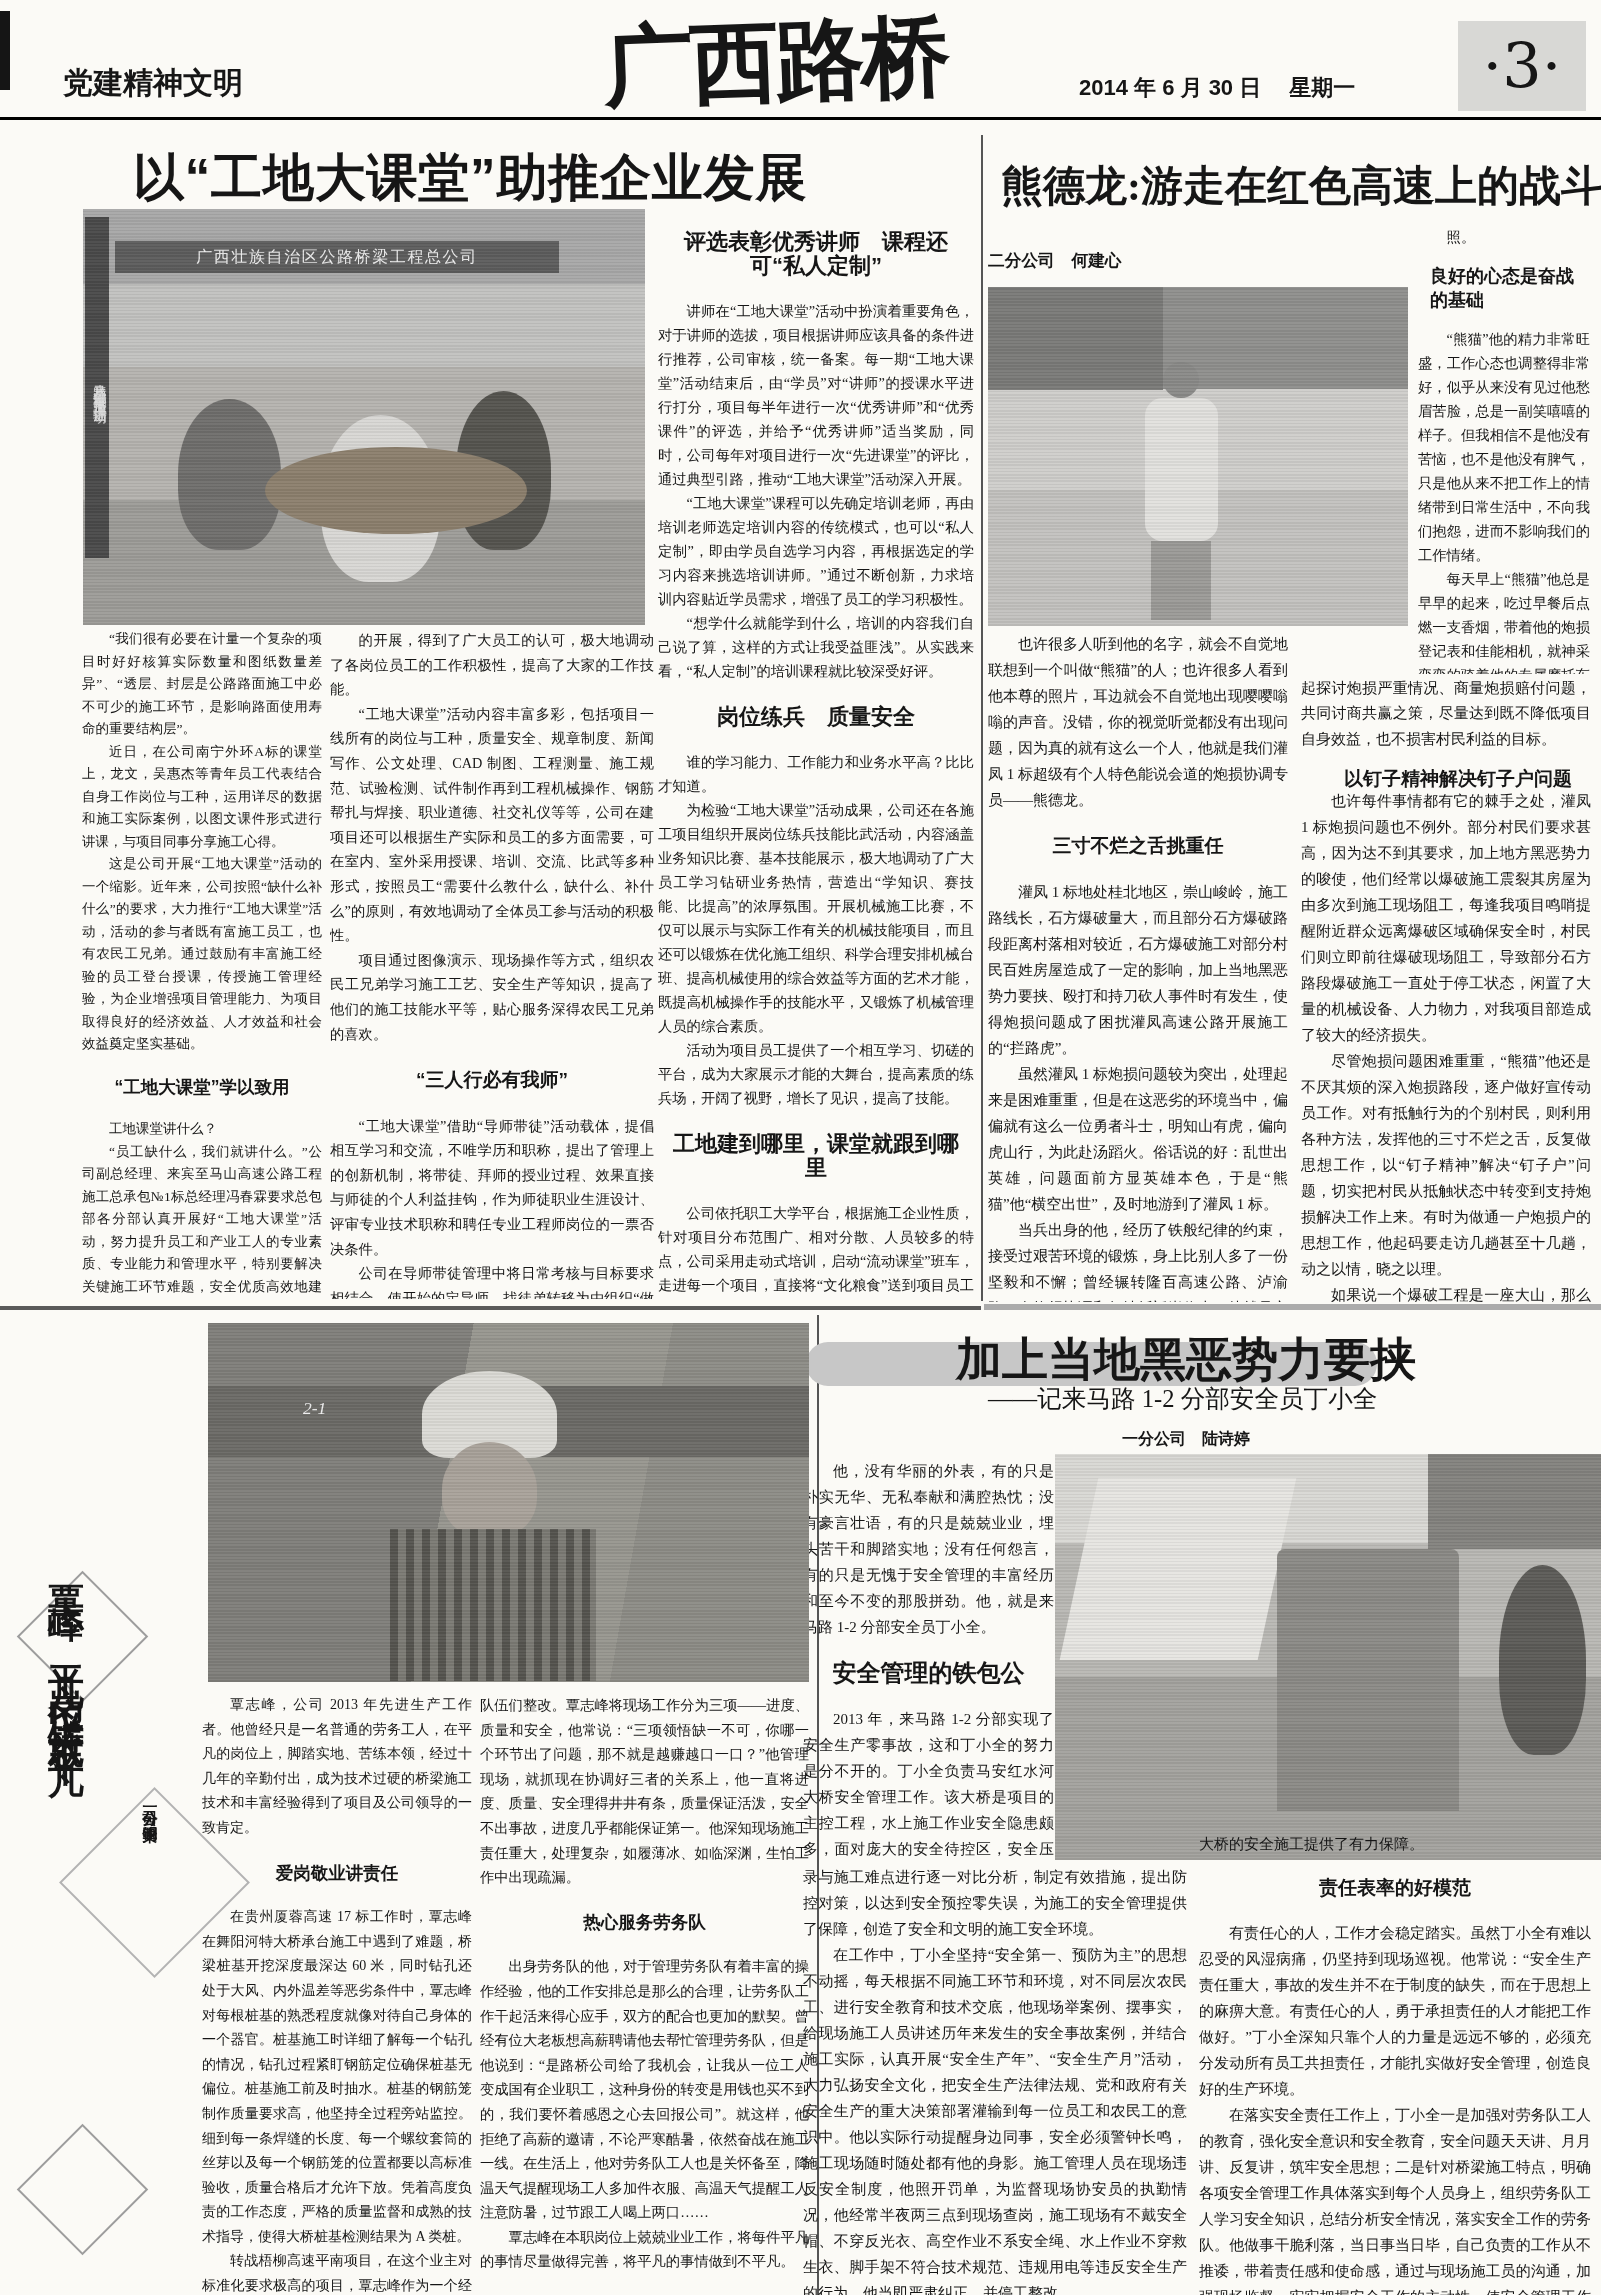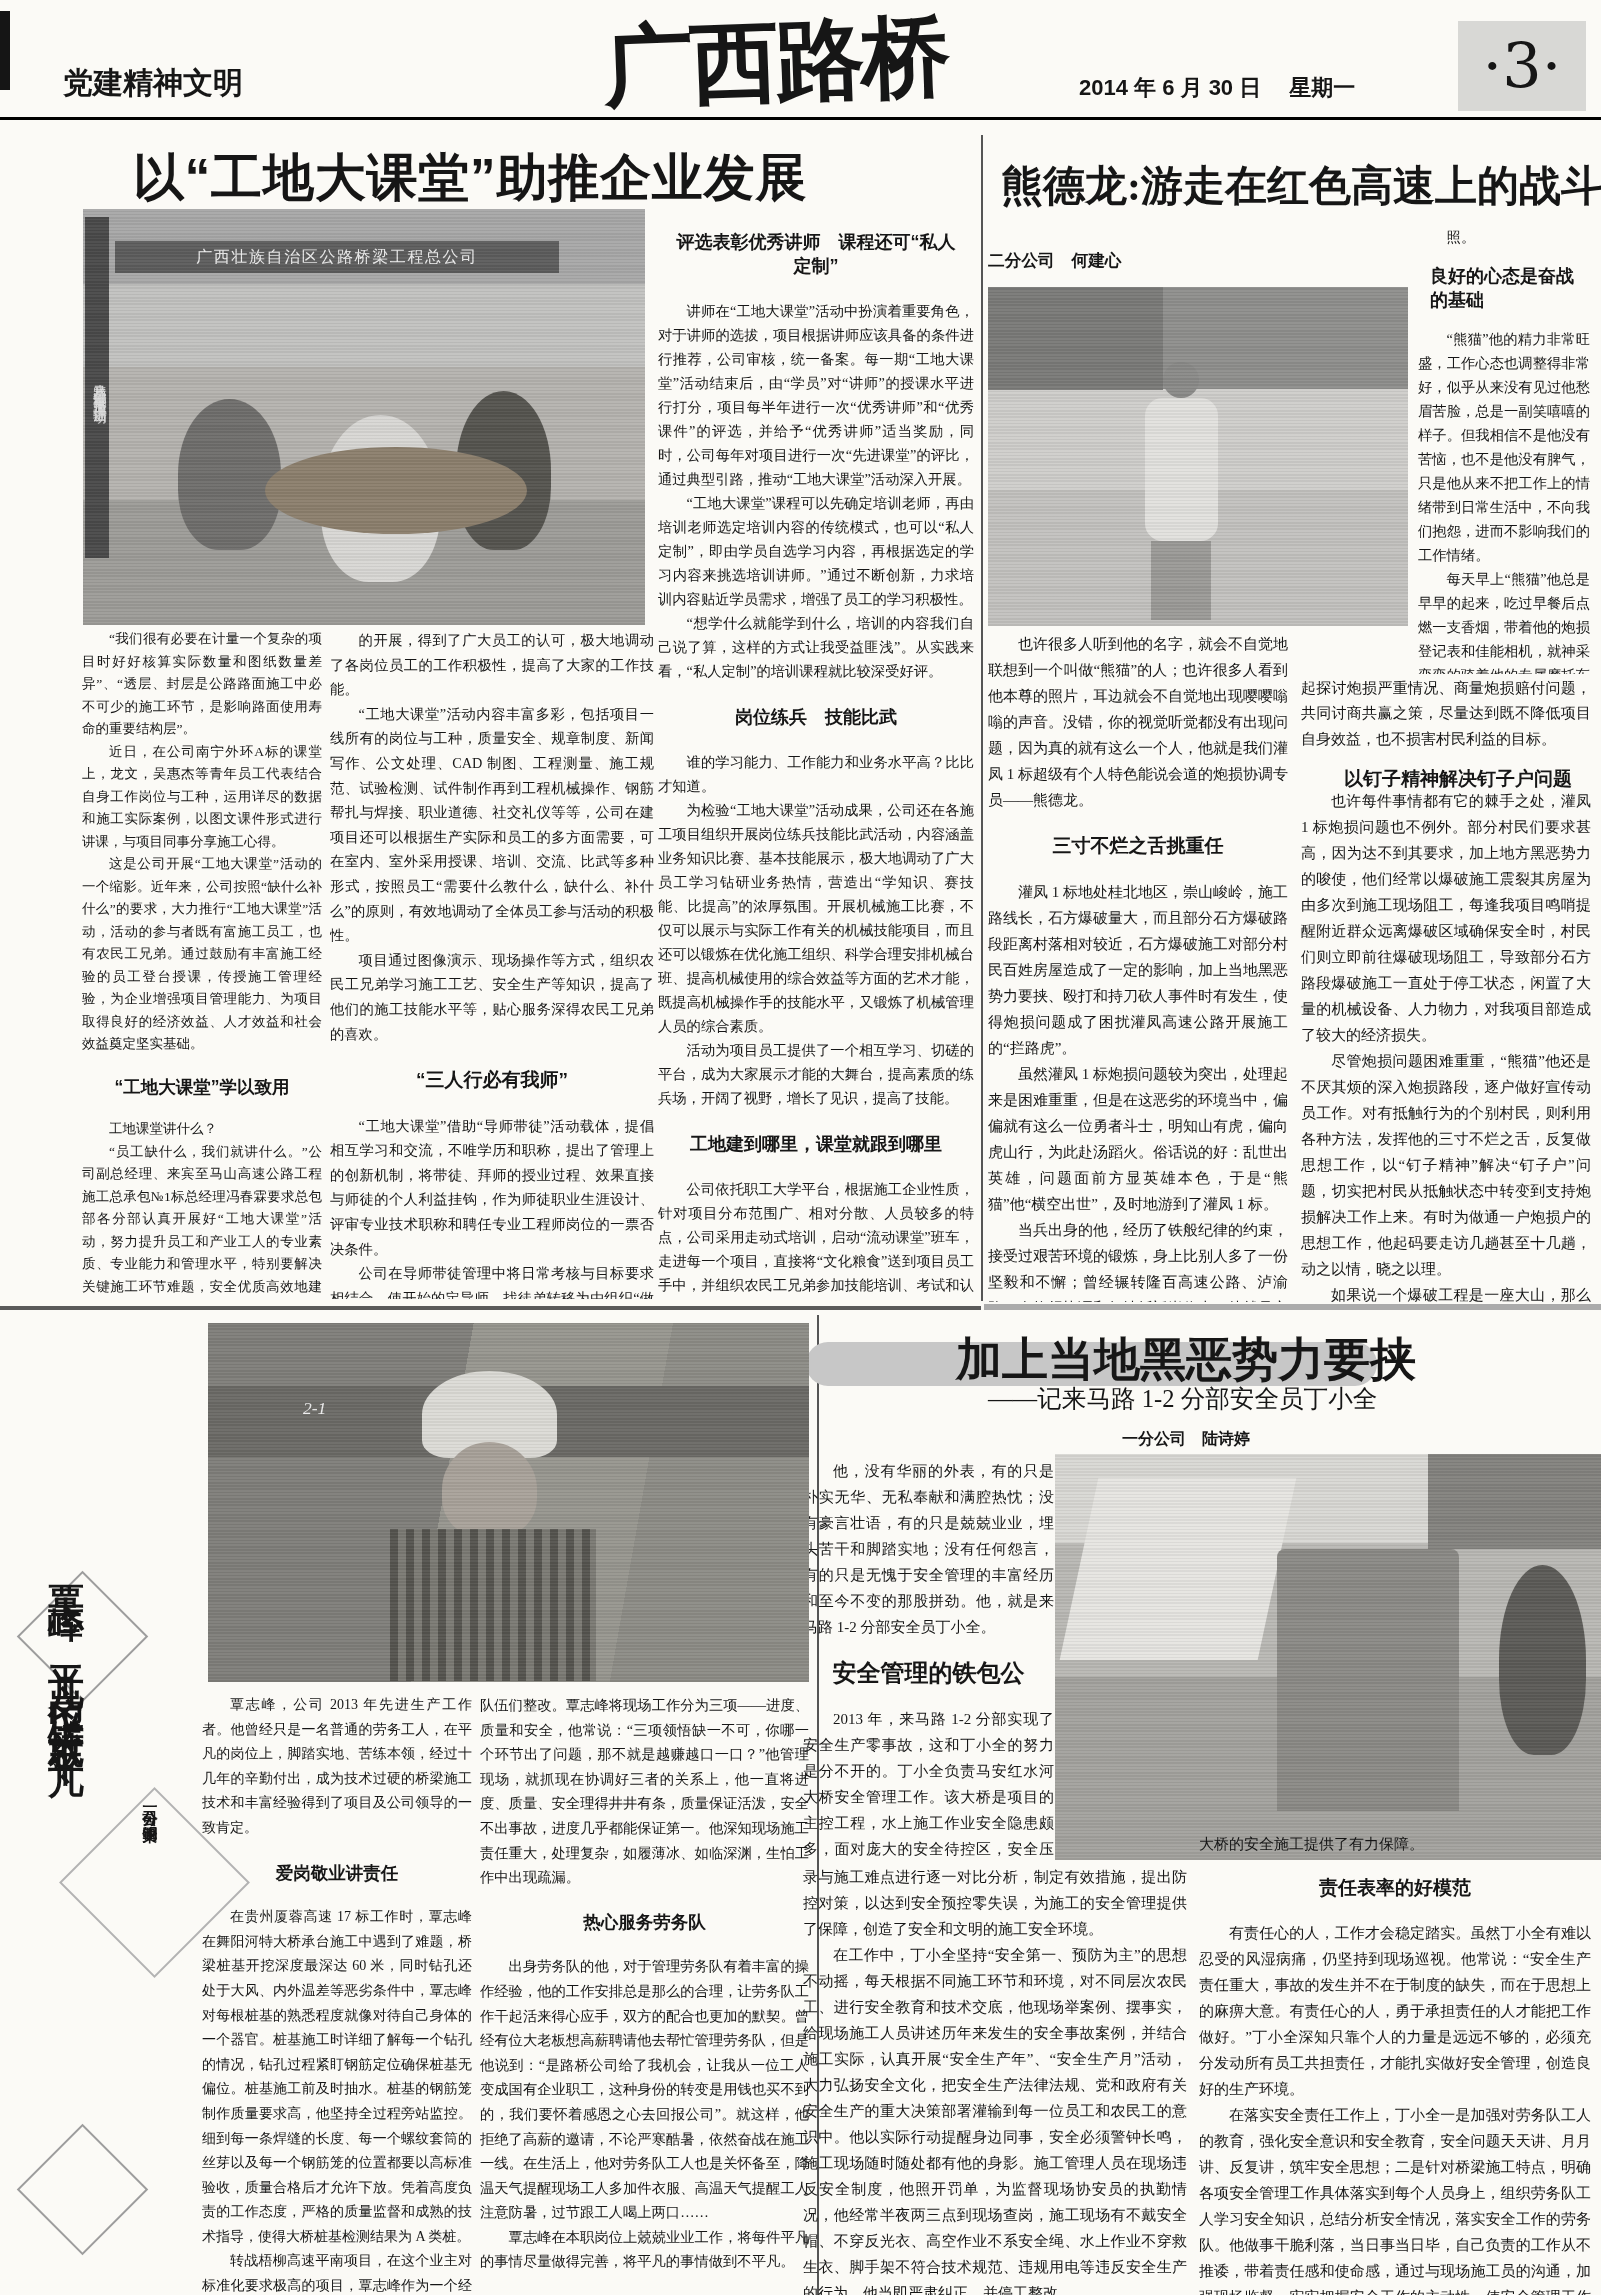--- a/index.html
+++ b/index.html
@@ -28,21 +28,21 @@
   #m-banner{left:32px;top:32px;width:444px;height:32px;background:#5d5d5d;color:#eee;font-size:16px;
             line-height:32px;text-align:center;letter-spacing:1.6px;}
   #m-sidesign{left:1.6px;top:8px;height:341px;width:24px;background:#4a4a4a;color:#ddd;font-size:13.5px;
               writing-mode:vertical-rl;text-align:center;letter-spacing:1.6px;}
   .blob{position:absolute;border-radius:50% 50% 40% 40%;}
   #m-col1{left:82px;top:628px;width:240px;height:671px;font-size:13.5px;line-height:22.5px;}
   #m-col1 .subhead{font-size:17.5px;padding:8px 0;}
   #m-col2{left:330px;top:628px;width:324px;height:671px;font-size:14.3px;line-height:24.6px;}
   #m-col2 .subhead{font-size:19px;padding:9.5px 0;}
   #m-col3{left:658px;top:208px;width:316px;height:1093px;font-size:14.3px;line-height:24px;}
-  #m-col3 .subhead{font-size:18px;padding:9.5px 0;}
+  #m-col3 .subhead{font-size:22px;padding:9.5px 0;}
   #div-v1{left:981px;top:135px;width:1.6px;height:1166px;background:#555;}
   
   #x-headline{left:989px;top:146px;width:601px;font-size:42px;font-weight:900;white-space:nowrap;
               font-family:"Liberation Serif",serif;}
   #x-byline{left:988px;top:249px;width:420px;font-size:16.7px;font-weight:bold;
             font-family:"Liberation Sans",sans-serif;}
   #x-photo{left:988px;top:287px;width:420px;height:339px;}
   #x-rcol{left:1418px;top:225px;width:172px;height:449px;font-size:14.3px;line-height:24px;}
   #x-caption-tail{text-align:left;}
   #x-rcol .subhead{font-size:18px;text-align:left;padding:3.2px 0;}
@@ -137,21 +137,21 @@
     </div>
 </div>
 
 <div class="abs body-txt" id="m-col3">
   <h3 class="subhead">评选表彰优秀讲师　课程还可“私人定制”</h3>
   <div>
       <p>讲师在“工地大课堂”活动中扮演着重要角色，对于讲师的选拔，项目根据讲师应该具备的条件进行推荐，公司审核，统一备案。每一期“工地大课堂”活动结束后，由“学员”对“讲师”的授课水平进行打分，项目每半年进行一次“优秀讲师”和“优秀课件”的评选，并给予“优秀讲师”适当奖励，同时，公司每年对项目进行一次“先进课堂”的评比，通过典型引路，推动“工地大课堂”活动深入开展。</p>
       <p>“工地大课堂”课程可以先确定培训老师，再由培训老师选定培训内容的传统模式，也可以“私人定制”，即由学员自选学习内容，再根据选定的学习内容来挑选培训讲师。”通过不断创新，力求培训内容贴近学员需求，增强了员工的学习积极性。</p>
       <p>“想学什么就能学到什么，培训的内容我们自己说了算，这样的方式让我受益匪浅”。从实践来看，“私人定制”的培训课程就比较深受好评。</p>
     </div>
-  <h3 class="subhead">岗位练兵　技能比武</h3>
+  <h3 class="subhead">岗位练兵　质量安全</h3>
   <div>
       <p>谁的学习能力、工作能力和业务水平高？比比才知道。</p>
       <p>为检验“工地大课堂”活动成果，公司还在各施工项目组织开展岗位练兵技能比武活动，内容涵盖业务知识比赛、基本技能展示，极大地调动了广大员工学习钻研业务热情，营造出“学知识、赛技能、比提高”的浓厚氛围。开展机械施工比赛，不仅可以展示与实际工作有关的机械技能项目，而且还可以锻炼在优化施工组织、科学合理安排机械台班、提高机械使用的综合效益等方面的艺术才能，既提高机械操作手的技能水平，又锻炼了机械管理人员的综合素质。</p>
       <p>活动为项目员工提供了一个相互学习、切磋的平台，成为大家展示才能的大舞台，提高素质的练兵场，开阔了视野，增长了见识，提高了技能。</p>
     </div>
   <h3 class="subhead">工地建到哪里，课堂就跟到哪里</h3>
   <div>
       <p>公司依托职工大学平台，根据施工企业性质，针对项目分布范围广、相对分散、人员较多的特点，公司采用走动式培训，启动“流动课堂”班车，走进每一个项目，直接将“文化粮食”送到项目员工手中，并组织农民工兄弟参加技能培训、考试和认证等。近两年来，公司“流动课堂”已走遍广西、广东、湖南、贵州、江西等片区所有 100 多个在建项目，3000 多名一线员工、300 多支劳务队伍接受了技能培训。</p>
     </div>
 </div>

